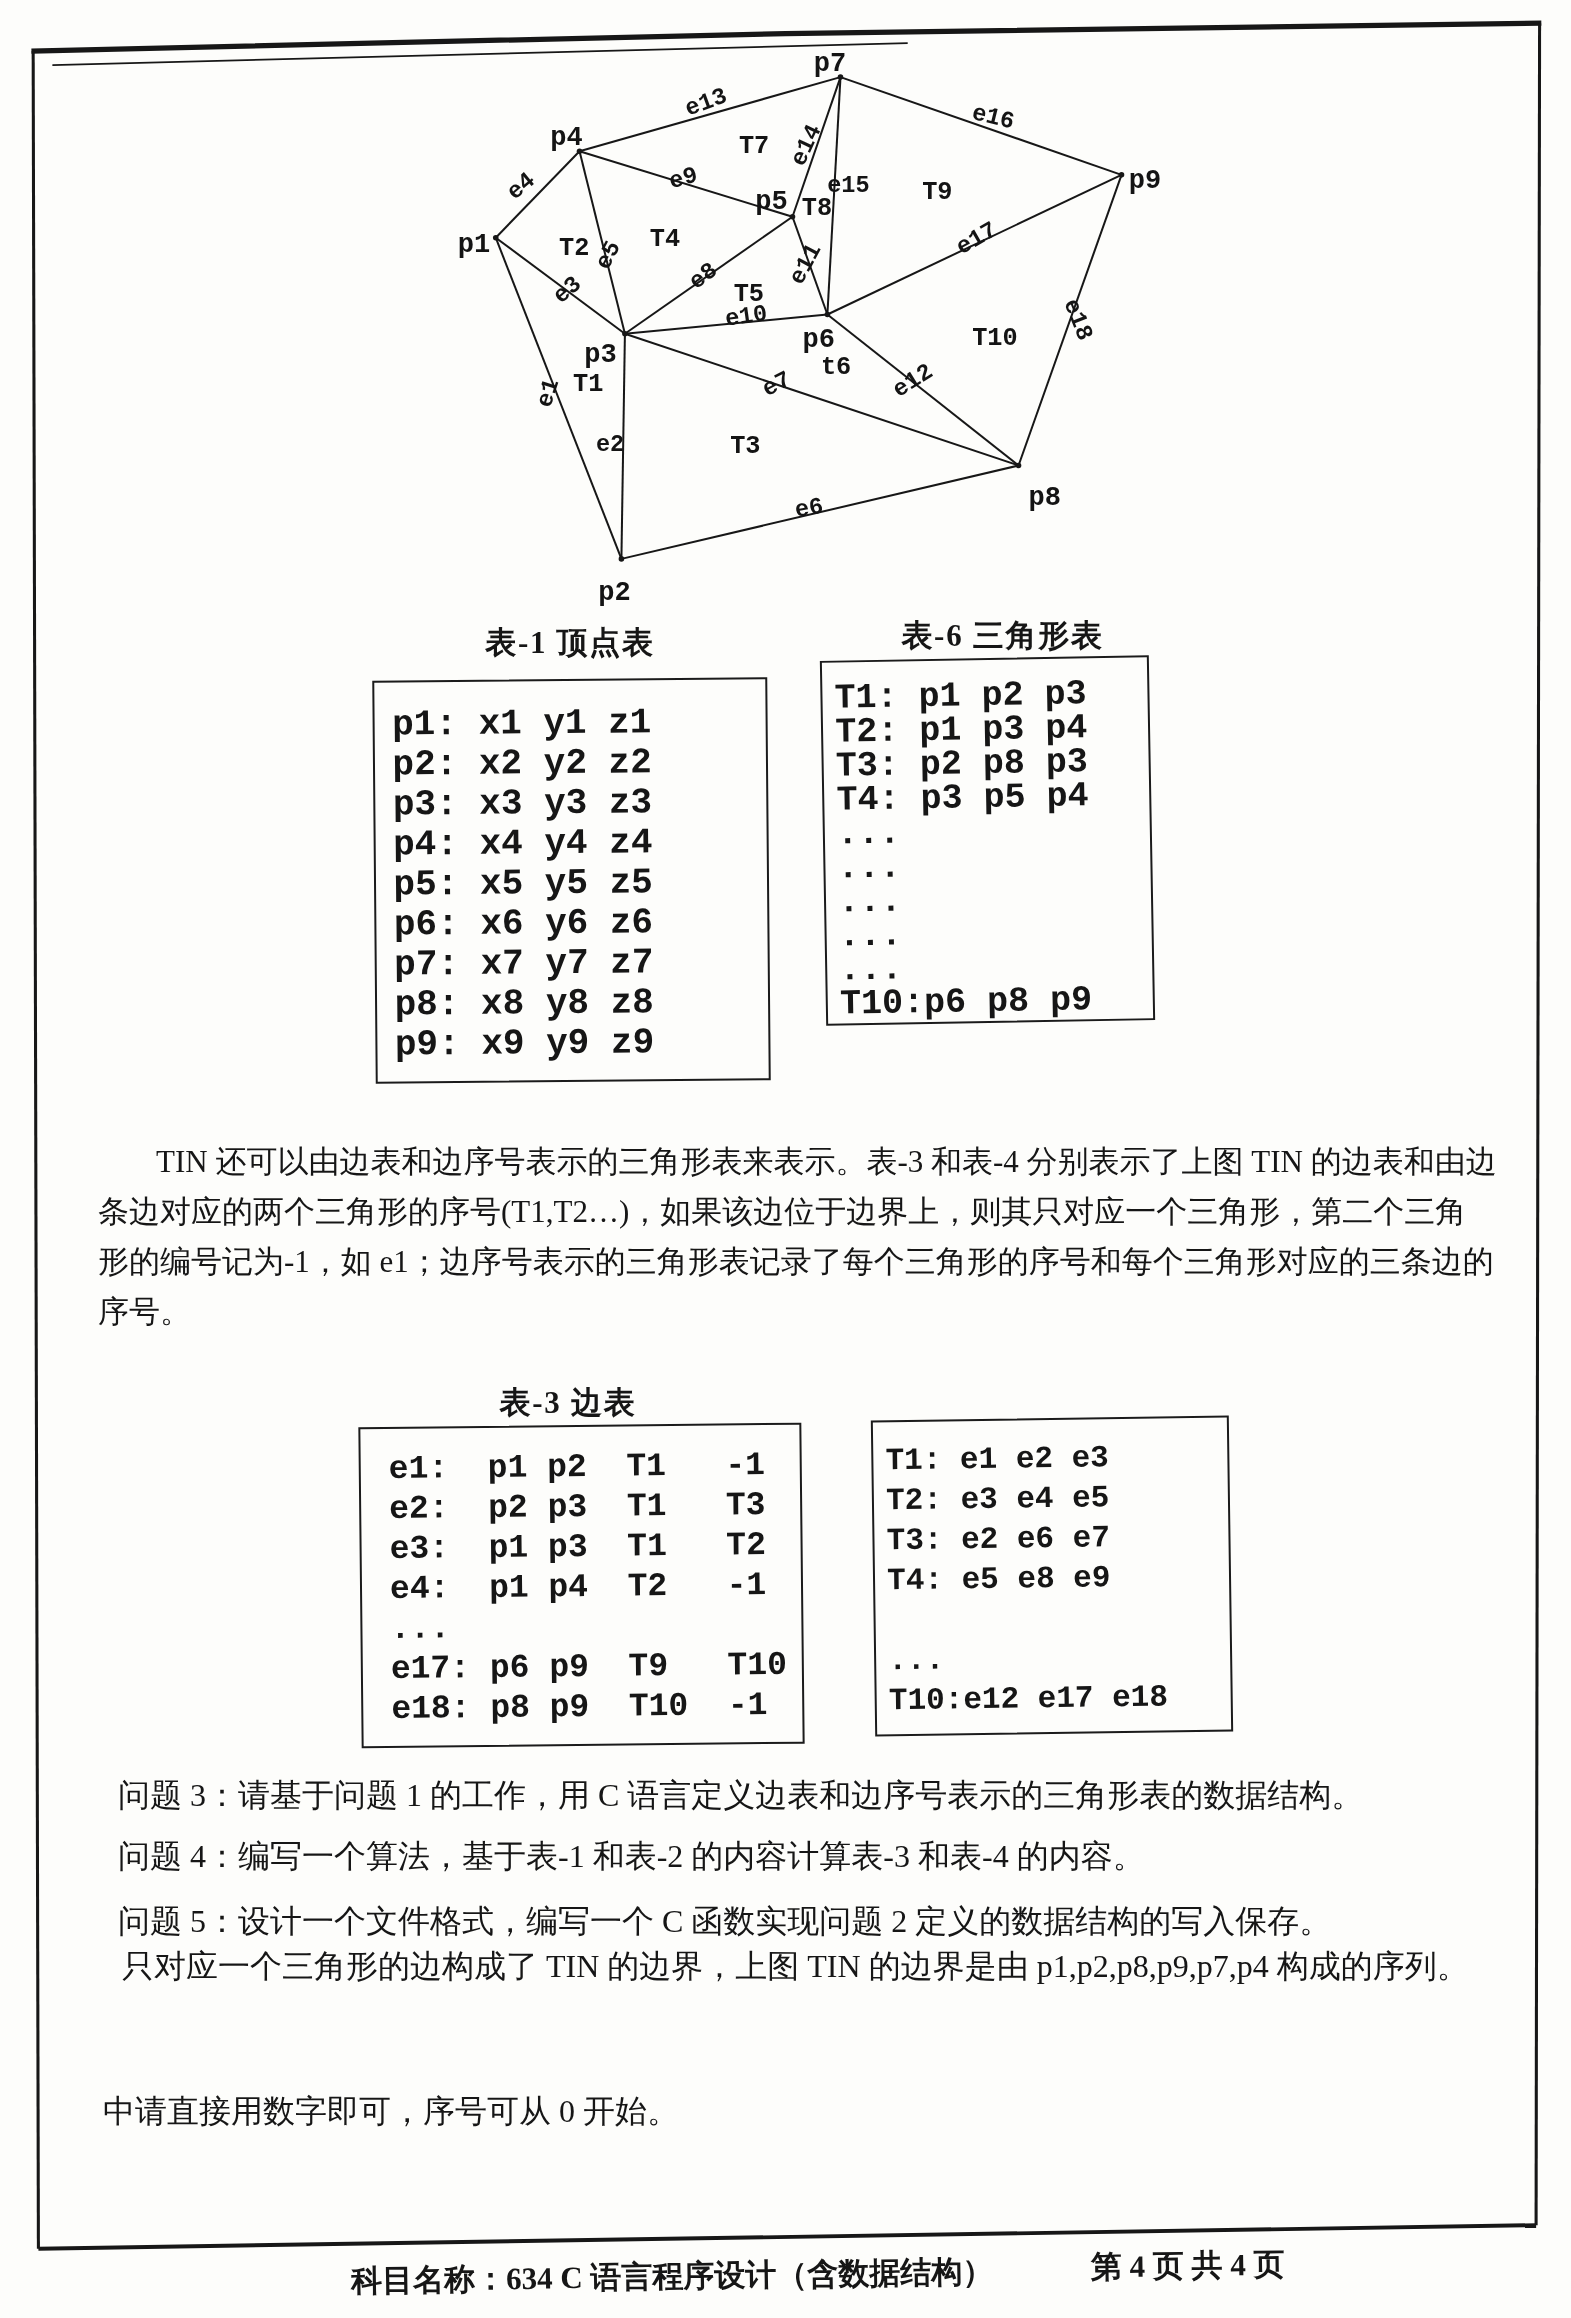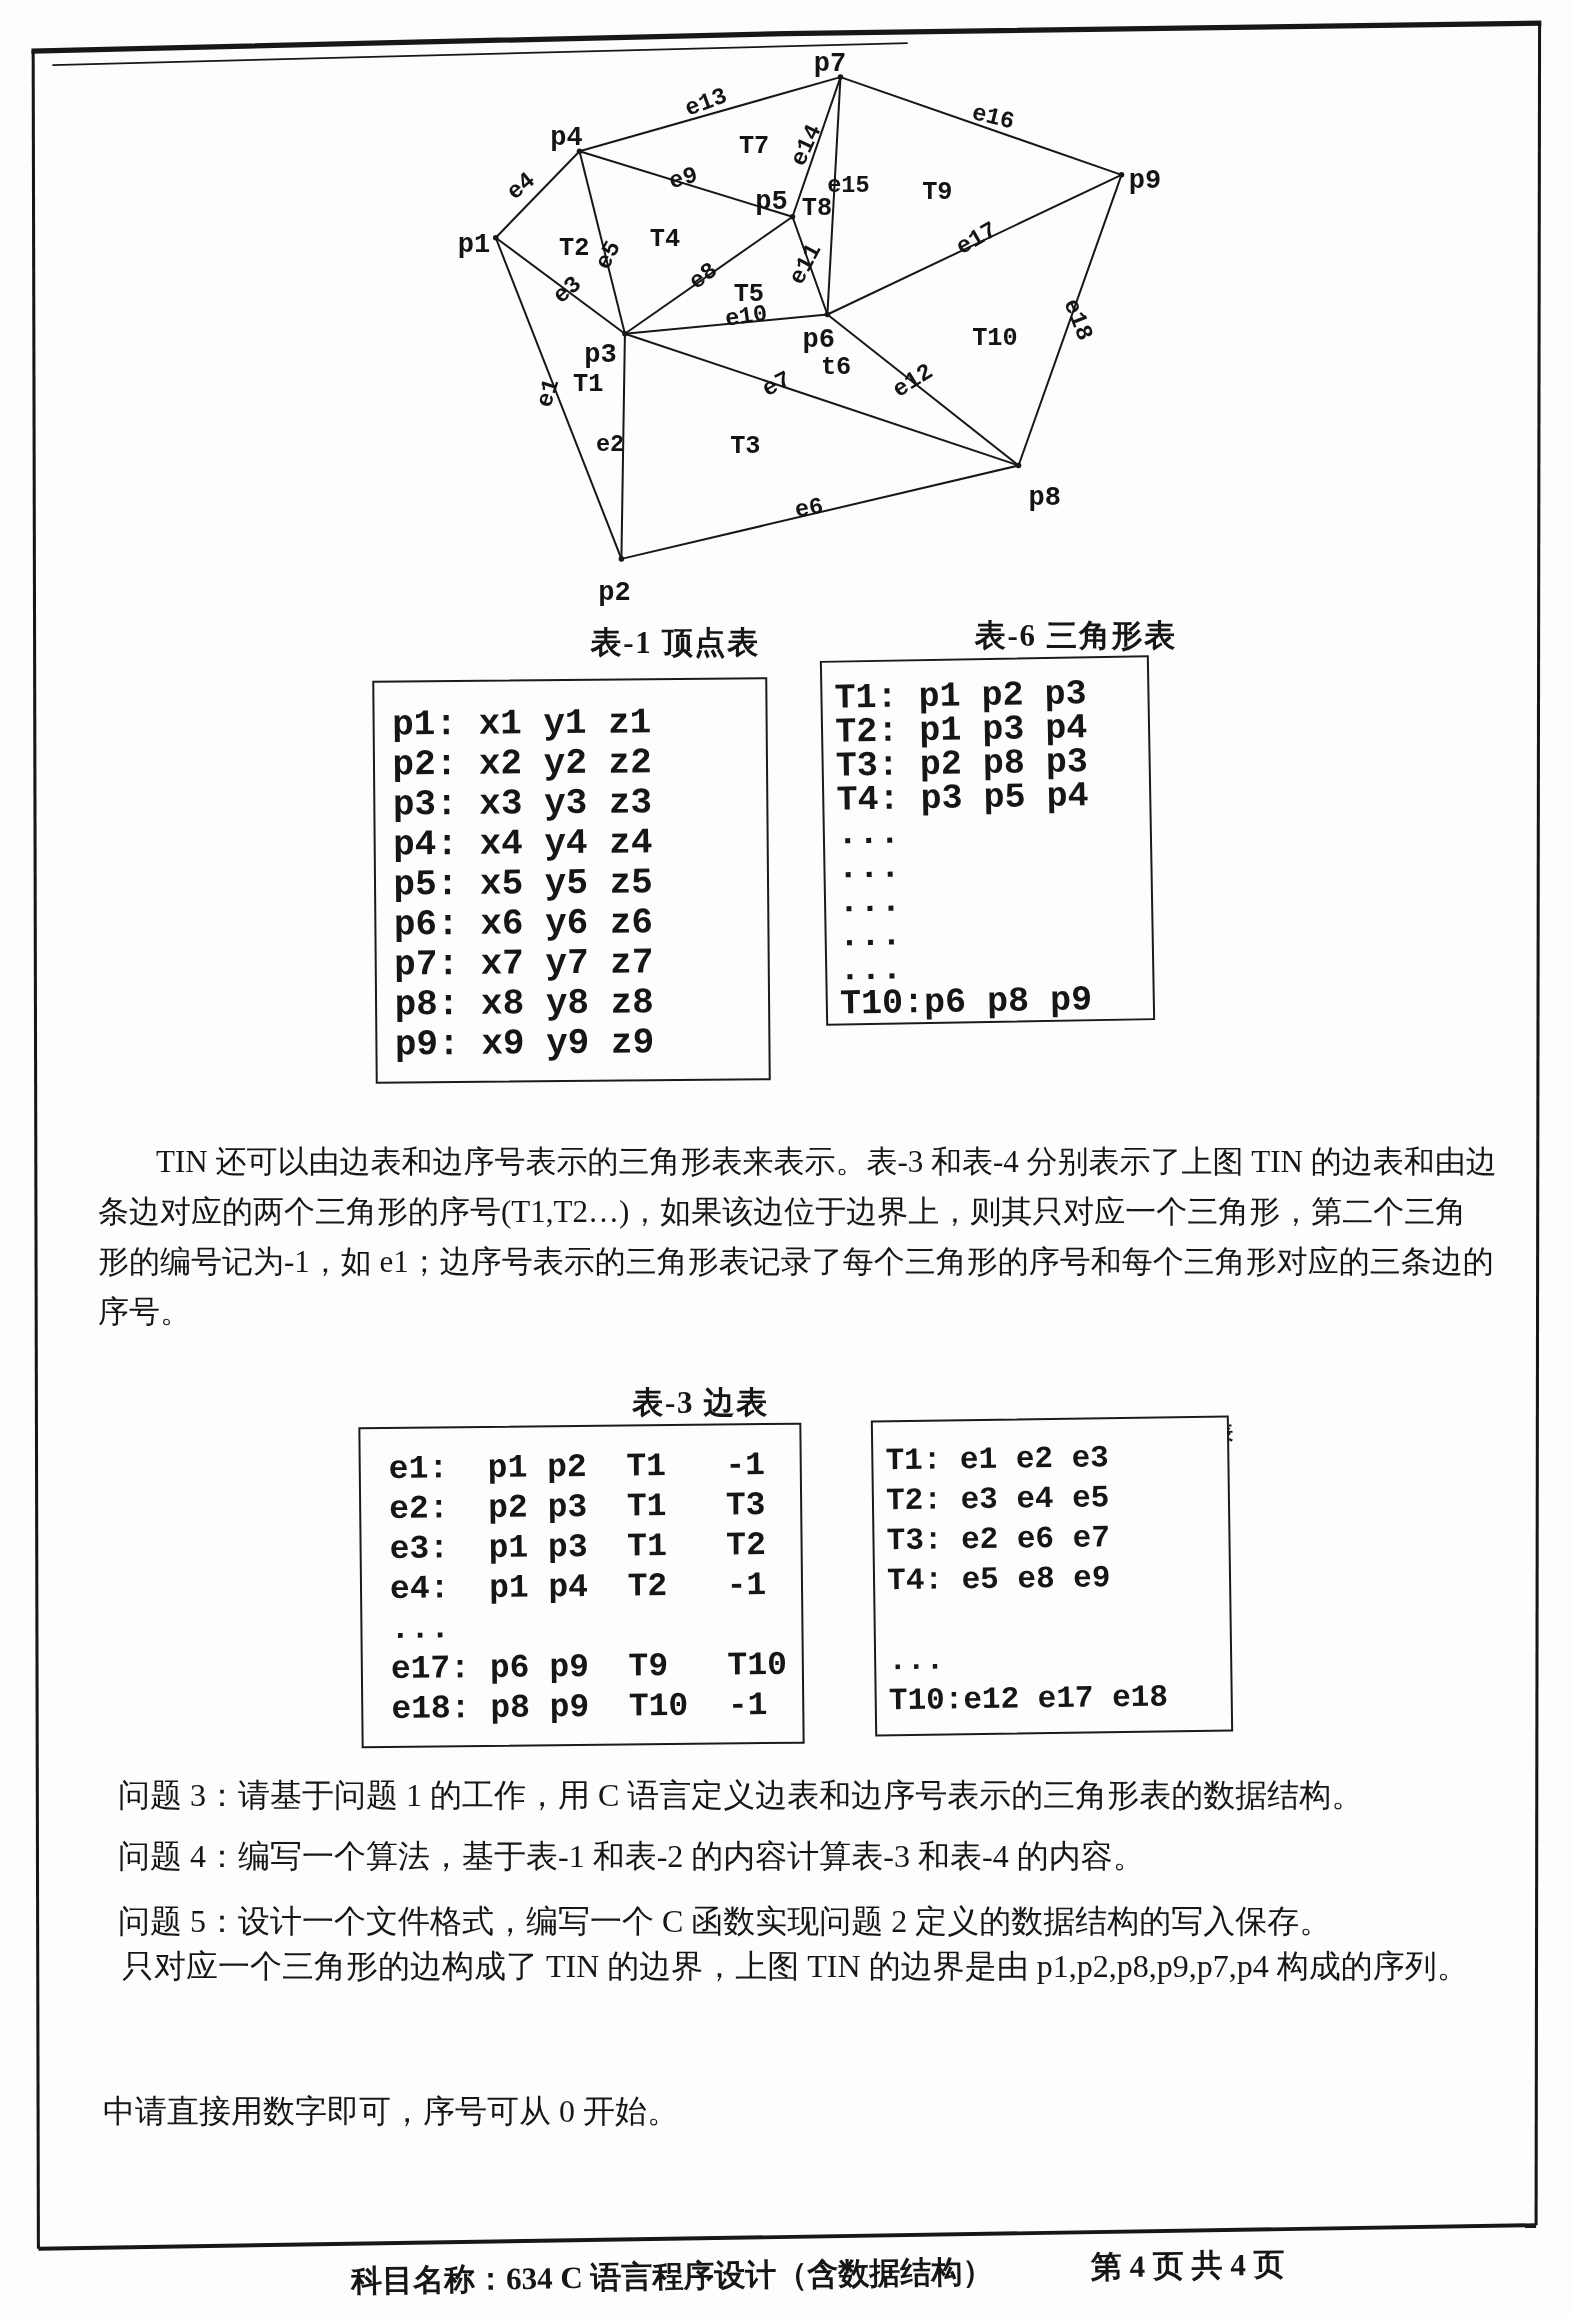--- a/index.html
+++ b/index.html
@@ -11,21 +11,21 @@
   }
   .abs { position:absolute; }
   svg { position:absolute; left:0; top:0; }
   svg line, svg path { stroke:#171717; fill:none; }
   svg circle { fill:#171717; }
   svg text { fill:#141414; text-anchor:middle; dominant-baseline:central;
     font-family:"Liberation Mono","DejaVu Sans Mono",monospace; font-weight:700; }
   .plab { font-size:31px; }
   .elab { font-size:27px; }
   .tlab { font-size:29px; }
-  .tbl-title { font-size:31px; font-weight:700; text-align:right; letter-spacing:1.7px; white-space:nowrap; }
+  .tbl-title { font-size:31px; font-weight:700; text-align:center; letter-spacing:1.7px; white-space:nowrap; }
   .box { position:absolute; border:2.6px solid #1b1b1b; background:#fdfdfb;
     font-family:"Liberation Mono","DejaVu Sans Mono",monospace; font-weight:700; }
   .trow { white-space:pre; }
   .t1c { font-size:36px; line-height:40px; }
   .t2c { font-size:35px; line-height:34px; }
   .t3c { font-size:33px; line-height:40px; }
   .t4c { font-size:31px; line-height:40px; }
   .bodyline { font-size:31px; line-height:50px; white-space:nowrap; }
   .qline { font-size:32px; white-space:nowrap; font-weight:500; }
   .footer-wrap { position:absolute; left:0; top:2242px; width:1571px; height:61px;

